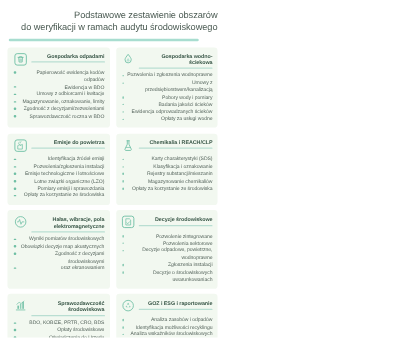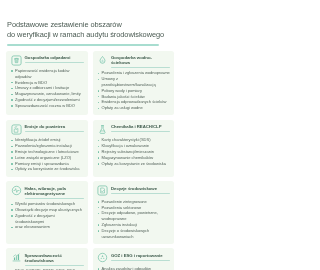--- a/index.html
+++ b/index.html
@@ -10,23 +10,24 @@
     width: 180px;
     height: 270px;
     background: #ffffff;
     font-family: "Liberation Sans", sans-serif;
     overflow: hidden;
   }
   .page {
     width: 180px;
     height: 270px;
     box-sizing: border-box;
-    padding: 20px 6px 4px 6px;
+    padding: 7px 6px 4px 6px;
     background: #ffffff;
     position: relative;
+    text-align: right;
   }
   .page-title {
     font-size: 7.4px;
     line-height: 10.2px;
     color: #4a5a52;
     font-weight: 400;
     letter-spacing: -0.05px;
     margin: 0 0 0 1px;
     white-space: pre-line;
   }

